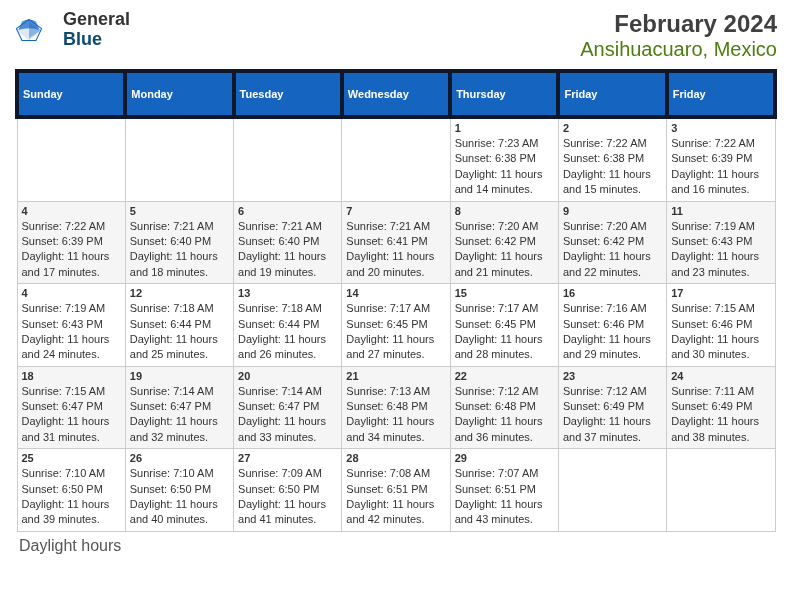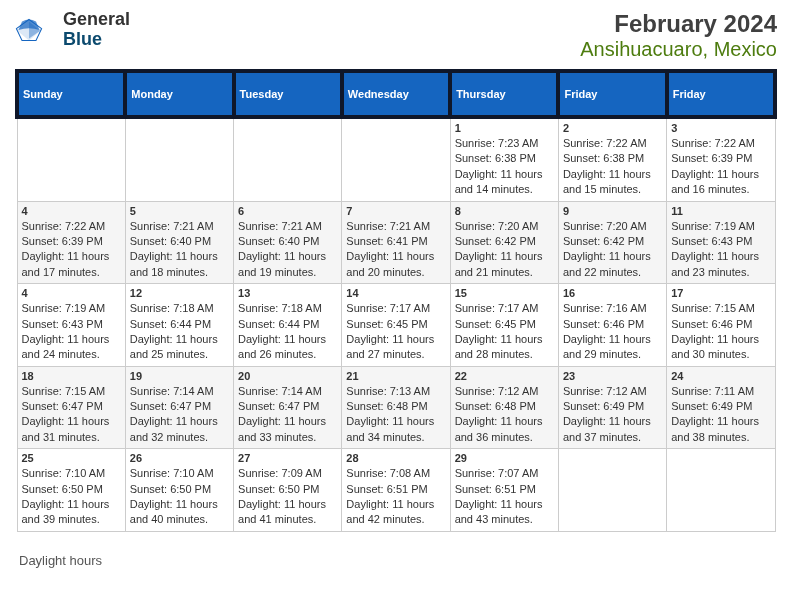--- a/index.html
+++ b/index.html
@@ -81,22 +81,22 @@
     }
     .day-info {
       font-size: 11px;
       line-height: 1.4;
       color: #333;
     }
     .empty-cell {
       background: #fff !important;
     }
     .footer {
-      margin-top: 21px;
-      font-size: 13px;
+      margin-top: 5px;
+      font-size: 16px;
       color: #555;
       text-align: left;
       padding-left: 4px;
     }
   </style>
 </head>
 <body>
 
 <div class="page">
   <div class="header">

